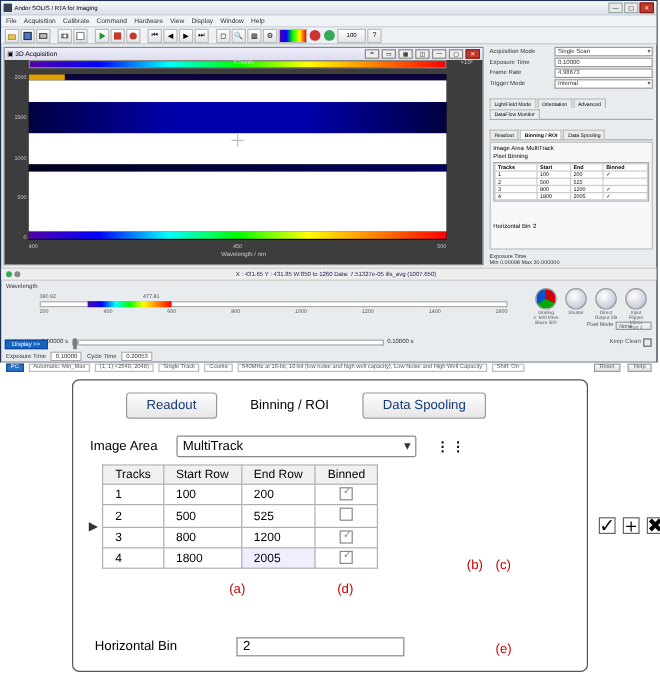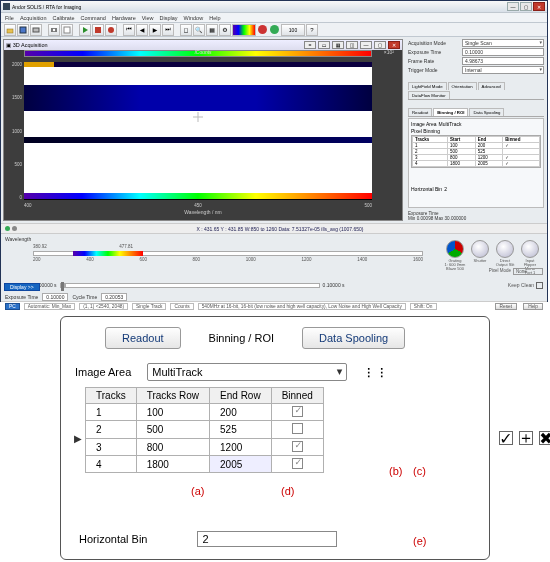--- a/index.html
+++ b/index.html
@@ -459,21 +459,21 @@
       </div>
     <span class="dots">⋮⋮</span>
   </div>
 
   <div class="btable-wrap">
     <span class="tri">▶</span>
     <table class="btable">
       <tbody>
           <tr>
         <th>Tracks</th>
-        <th>Tracks Row</th>
+        <th>Start Row</th>
         <th>End Row</th>
         <th>Binned</th>
       </tr>
       <tr>
         <td>1</td>
             <td>100</td>
             <td>200</td>
             <td class="center"><span class="bin-chk on"></span></td>
       </tr>
       <tr>

